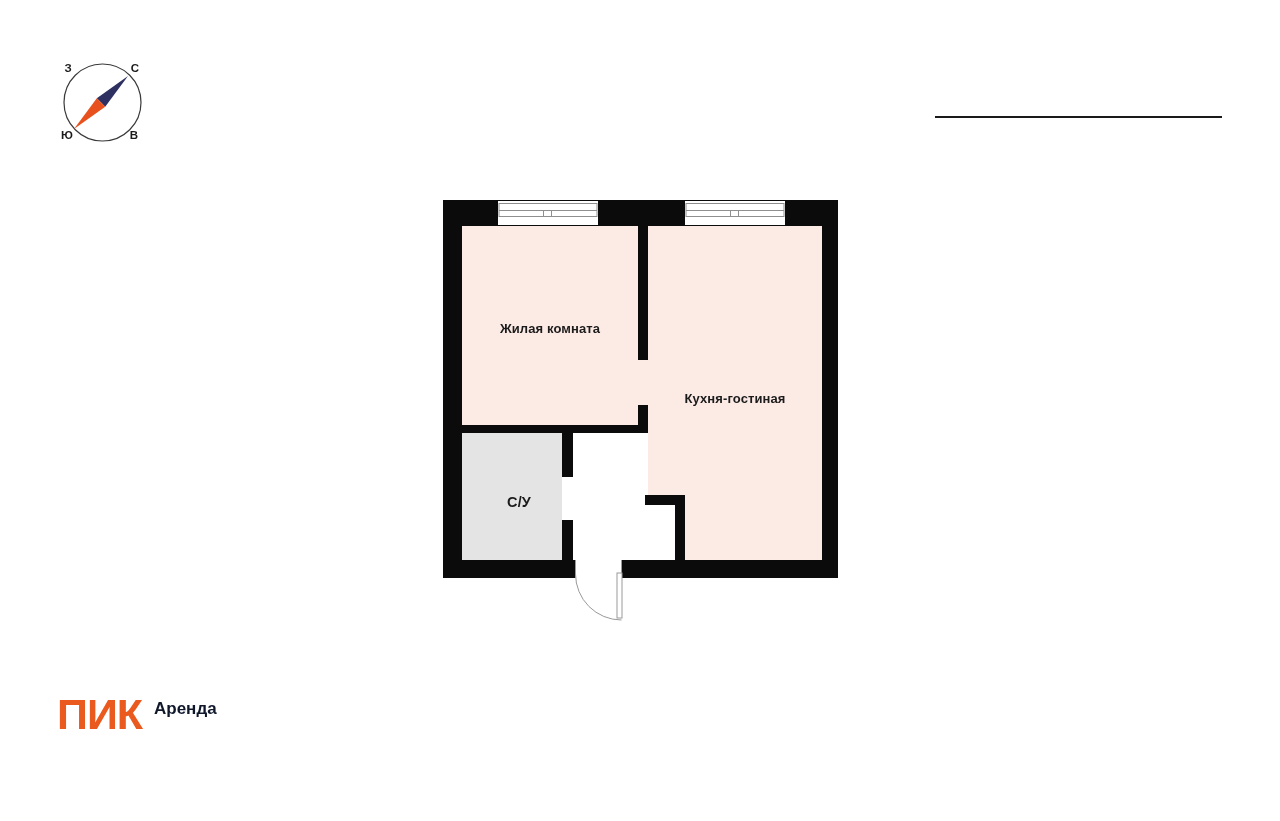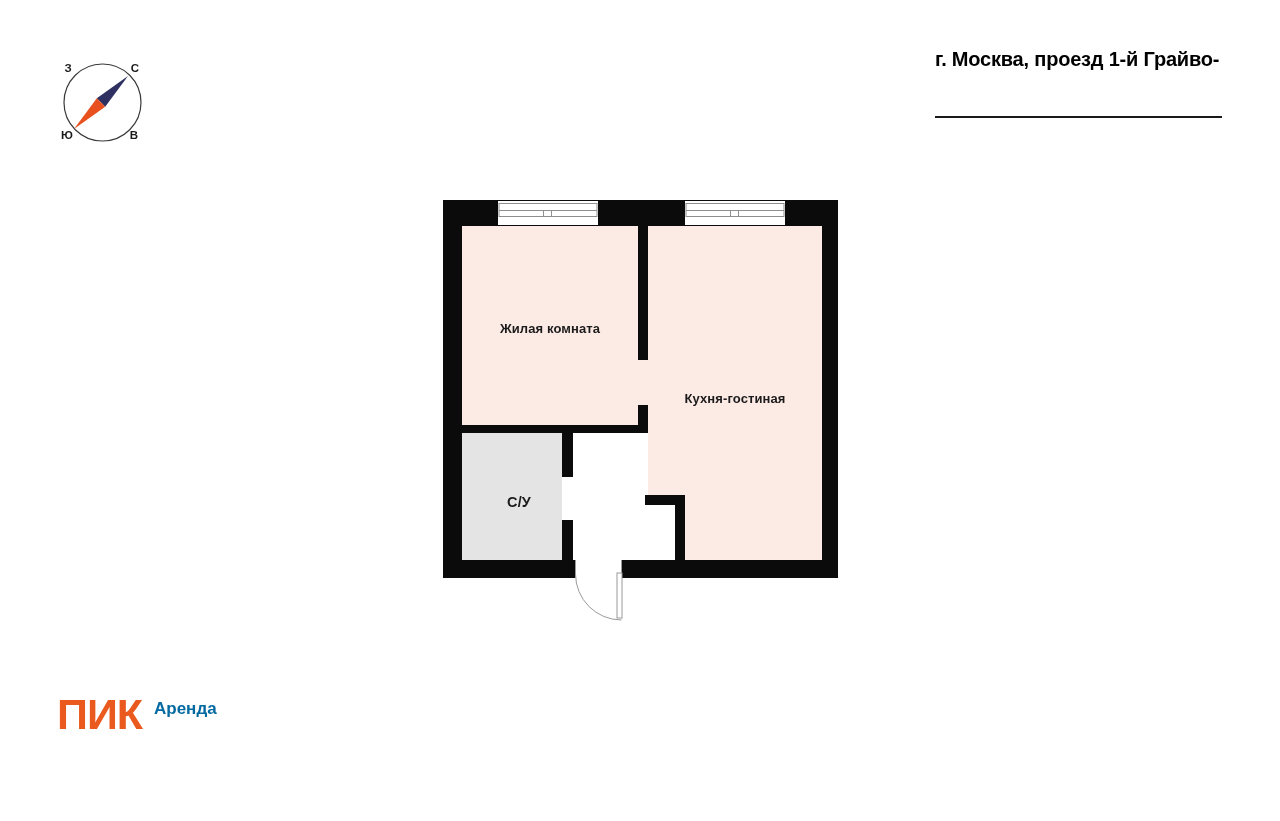--- a/index.html
+++ b/index.html
@@ -12,37 +12,36 @@
   .header{position:absolute;left:935px;top:44px;width:300px;}
   .addr{font-size:20px;font-weight:bold;color:#000;line-height:30px;letter-spacing:-0.2px;}
   .rule{position:absolute;left:935px;top:116px;width:287px;height:1.5px;background:#1a1a1a;}
   .plan{position:absolute;left:443px;top:200px;width:395px;height:425px;}
   .room-label{font-family:"Liberation Sans",sans-serif;font-weight:bold;fill:#1b1b1b;letter-spacing:0.1px;}
   .lbl13{font-size:13px;}
   .lbl14{font-size:14.5px;}
   .win{stroke:#8f8f8f;stroke-width:1;fill:none;}
   .doorline{stroke:#9a9a9a;stroke-width:1;fill:none;}
   .logo{position:absolute;left:57px;top:693px;font-size:43px;font-weight:bold;letter-spacing:-1px;line-height:1;}
-  .logo-suffix{position:absolute;left:154px;top:700px;font-size:17px;font-weight:bold;color:#0369a1;line-height:1;}
+  .logo-suffix{position:absolute;left:154px;top:700px;font-size:17px;font-weight:bold;color:#0f172a;line-height:1;}
 </style>
 </head>
 <body>
 
 <svg class="compass" viewBox="0 0 95 95">
   <circle cx="47.5" cy="47.5" r="38.5" fill="#ffffff" stroke="#3a3a3a" stroke-width="1.2"></circle>
   <polygon points="73,21 50.2,51.8 41.8,43.2" fill="#2d3060"></polygon>
   <polygon points="19,74 50.2,51.8 41.8,43.2" fill="#e8511d"></polygon>
   <text x="13" y="17" text-anchor="middle">З</text>
   <text x="80" y="17" text-anchor="middle">С</text>
   <text x="12" y="84" text-anchor="middle">Ю</text>
   <text x="79" y="84" text-anchor="middle">В</text>
 </svg>
 
 <div class="header">
-  <div class="addr">г. Москва, проезд 1-й Грайво-</div>
 </div>
 <div class="rule"></div>
 
 <svg class="plan" viewBox="0 0 395 425">
 
   <g fill="#fceae5">
     <rect x="19" y="26" width="176" height="199"></rect>
     <rect x="195" y="160" width="10" height="45"></rect>
   </g>
   <polygon points="205,26 379,26 379,360 242,360 242,295 205,295" fill="#fceae5"></polygon>

